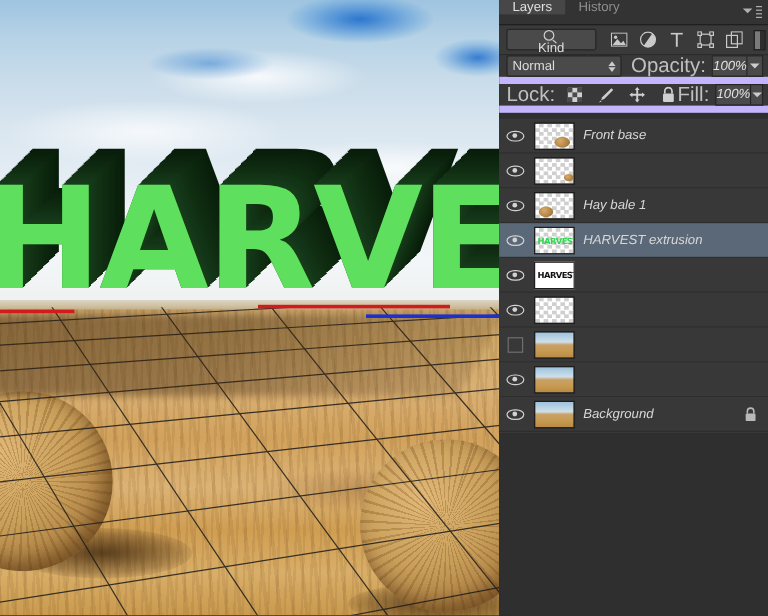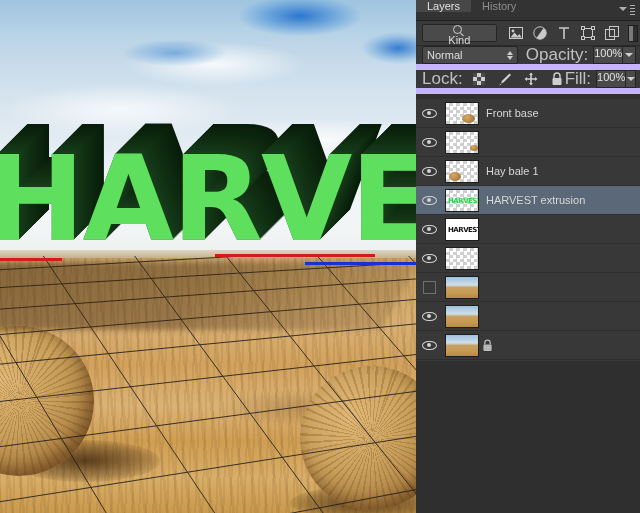--- a/index.html
+++ b/index.html
@@ -151,22 +151,22 @@
     padding: 0 4px 0 6px; border-bottom: 6px solid #c4b5fd;
   }
   .blend-select {
     width: 128px; height: 18px; background: #4a4a4a; border: 1px solid #252525;
     border-radius: 2px; display: flex; align-items: center; padding: 0 4px;
     color: #ddd; font-size: 11px;
   }
   .lbl { font-size: 17px; color: #c0c0c0; margin-left: 8px; }
   .num-field {
     width: 38px; height: 18px; background: #4a4a4a; border: 1px solid #252525;
-    color: #e2e2e2; font-size: 11px; display: flex; 
-    justify-content: center; margin-left: 5px;
+    color: #e2e2e2; font-size: 11px; display: flex; align-items: center;
+    justify-content: center; margin-left: 5px; font-style: italic;
   }
   .dd-btn {
     width: 17px; height: 18px; background: #4a4a4a; border: 1px solid #252525;
     border-left: none; display: flex; align-items: center; justify-content: center;
   }
   .dd-btn .tri { width:0;height:0;border-left:4px solid transparent;border-right:4px solid transparent;border-top:4px solid #ccc; }
   .lock-icons { display: flex; align-items: center; gap: 11px; margin-left: 9px; }
 
   
   #layer-list { position: absolute; left: 0; top: 99px; width: 224px; height: 262px; background: #383838; }
@@ -199,21 +199,21 @@
   }
   .thumb-3dframe i:nth-child(1){left:-3px;top:-3px;}
   .thumb-3dframe i:nth-child(2){right:-3px;top:-3px;}
   .thumb-3dframe i:nth-child(3){left:-3px;bottom:-3px;}
   .thumb-3dframe i:nth-child(4){right:-3px;bottom:-3px;}
   .thumb-harvest {
     position: absolute; left: 2px; top: 7px; font-size: 7px; font-weight: bold;
     color: #2fd44f; letter-spacing: -0.5px; font-family: "DejaVu Sans", sans-serif;
   }
   .thumb-harvest-dk { color: #111; }
-  .layer-name { font-size: 11px; color: #d8d8d8; padding-left: 4px; flex: 1; }
+  .layer-name { font-size: 11px; color: #d8d8d8; padding-left: 4px; flex: 1; font-style: italic; }
   .layer-name.bg { font-style: italic; }
   .lock-badge { margin-right: 9px; color: #b9b9b9; display: flex; align-items: center; }
 
   
   #panel-bottom {
     position: absolute; left: 0; top: 361px; width: 224px; height: 152px;
     background: #2f2f2f;
   }
 </style>
 </head>
@@ -486,20 +486,21 @@
         <div class="layer-name"></div>
       </div>
 
       <div class="layer-row">
         <div class="eye-cell">
             <div class="eye"></div>
           </div>
         <div class="thumb-cell">
             <div class="thumb photo"></div>
           </div>
+        <div class="layer-name bg">Background</div>
         <div class="lock-badge">
           <svg width="11" height="13" viewBox="0 0 11 13">
             <path d="M2.8 5.5 V3.8 a2.7 2.7 0 0 1 5.4 0 V5.5" fill="none" stroke="#b9b9b9" stroke-width="1.3"></path>
             <rect x="1.4" y="5.5" width="8.2" height="6.4" rx="1" fill="#b9b9b9"></rect>
           </svg>
         </div>
       </div>
     </div>
 
     <div id="panel-bottom"></div>

